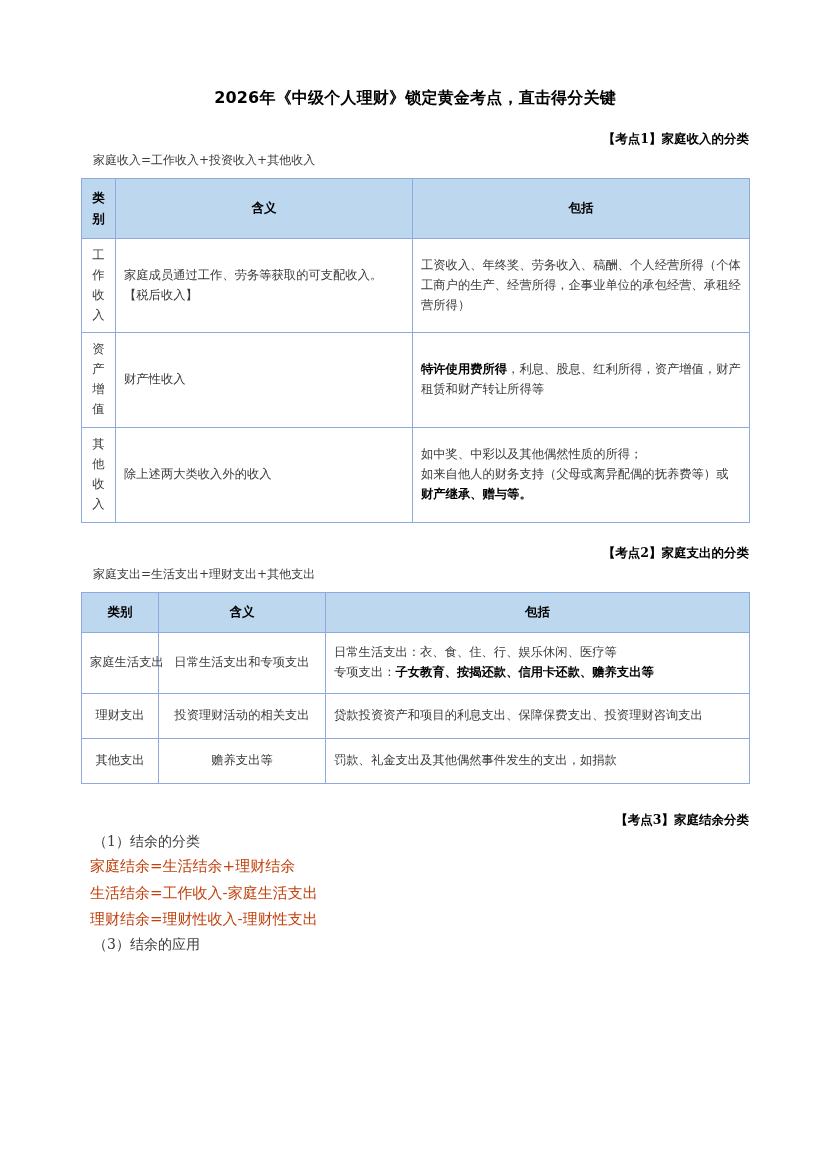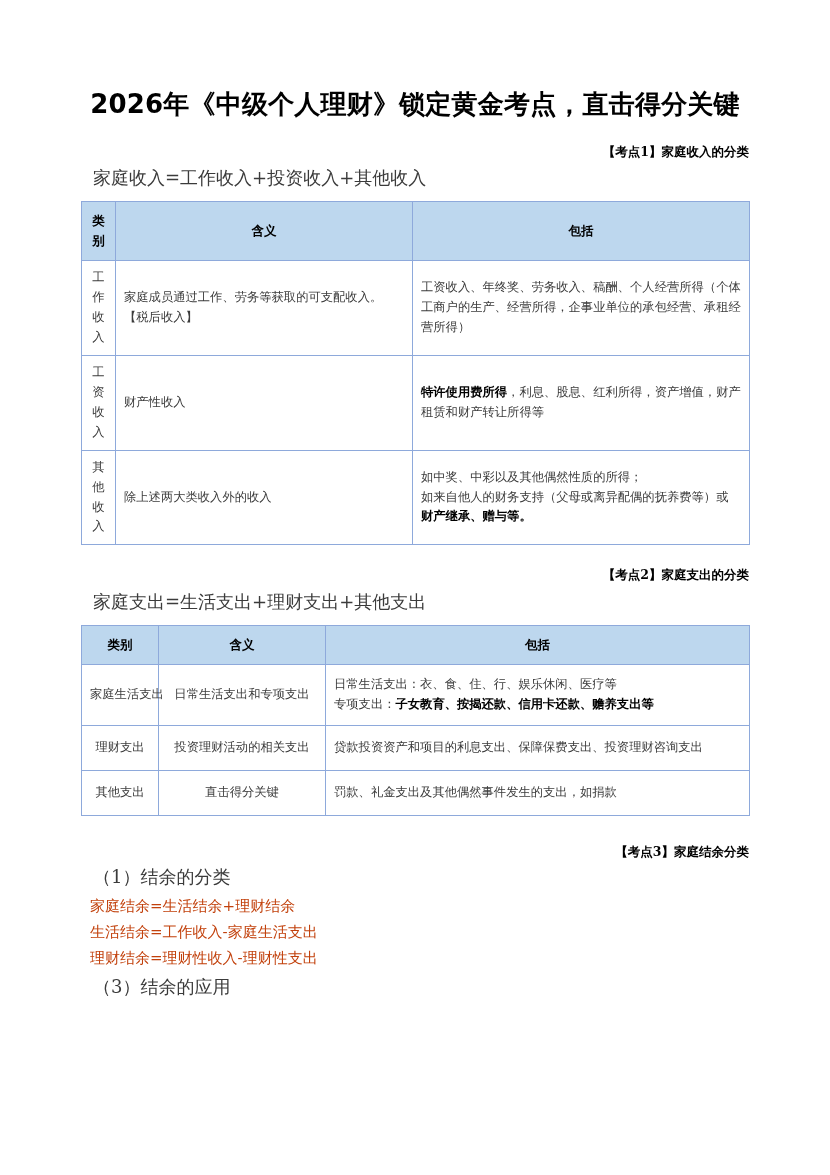--- a/index.html
+++ b/index.html
@@ -26,41 +26,41 @@
     position: absolute;
     left: 81px;
     top: 0;
     width: 668px;
   }
 
   
   .doc-title {
     font-family: "DejaVu Sans", "Liberation Sans", sans-serif;
     font-weight: bold;
-    font-size: 26px;
+    font-size: 16px;
     letter-spacing: 0.2px;
     text-align: center;
     margin-top: 88px;
     color: #000;
     line-height: 1.3;
   }
 
   
   .kp-heading {
     font-family: "DejaVu Serif", "Liberation Serif", serif;
     font-weight: bold;
     font-size: 12.5px;
     color: #000;
     margin-top: 20px;
     line-height: 1.55;
     padding-left: 2px;
     text-align: right;
   }
   .kp-formula {
-    font-size: 18px;
+    font-size: 12px;
     color: #3b3b3b;
     line-height: 1.6;
     padding-left: 12px;
     margin-top: 3px;
     font-weight: normal;
   }
 
   
   table.kt {
     border-collapse: collapse;
@@ -106,21 +106,21 @@
   table.t2 col.c2 { width: 167px; }
   table.t2 col.c3 { width: 424px; }
   table.t2 tbody tr.r1 td { height: 46px; }
   table.t2 tbody tr.r2 td { height: 30px; }
   table.t2 tbody tr.r3 td { height: 30px; }
   table.t2 td { white-space: nowrap; }
 
   
   .kp3-block { margin-top: 26px; }
   .kp3-sub {
-    font-size: 18px;
+    font-size: 14px;
     color: #3b3b3b;
     line-height: 1.75;
     padding-left: 12px;
   }
   .kp3-bold {
     font-size: 15px;
     color: #c2410c;
     font-weight: normal;
     line-height: 1.75;
     padding-left: 9px;
@@ -150,21 +150,21 @@
           <th>包括</th>
         </tr>
       </thead>
       <tbody>
         <tr class="r1">
           <td class="ctr cell-cat">工作收入</td>
           <td class="lft">家庭成员通过工作、劳务等获取的可支配收入。【税后收入】</td>
           <td class="lft">工资收入、年终奖、劳务收入、稿酬、个人经营所得（个体工商户的生产、经营所得，企事业单位的承包经营、承租经营所得）</td>
         </tr>
         <tr class="r2">
-          <td class="ctr cell-cat">工资收入</td>
+          <td class="ctr cell-cat">资产增值</td>
           <td class="lft">财产性收入</td>
           <td class="lft"><span class="b">特许使用费所得</span><span>，利息、股息、红利所得，资产增值，财产租赁和财产转让所得等</span></td>
         </tr>
         <tr class="r3">
           <td class="ctr cell-cat">其他收入</td>
           <td class="lft">除上述两大类收入外的收入</td>
           <td class="lft">
             <div>如中奖、中彩以及其他偶然性质的所得；</div>
             <div>如来自他人的财务支持（父母或离异配偶的抚养费等）或</div>
             <div class="b">财产继承、赠与等。</div>
@@ -198,21 +198,21 @@
             <div><span>专项支出：</span><span class="b">子女教育、按揭还款、信用卡还款、赡养支出等</span></div>
           </td>
         </tr>
         <tr class="r2">
           <td class="ctr">理财支出</td>
           <td class="ctr">投资理财活动的相关支出</td>
           <td class="lft">贷款投资资产和项目的利息支出、保障保费支出、投资理财咨询支出</td>
         </tr>
         <tr class="r3">
           <td class="ctr">其他支出</td>
-          <td class="ctr">直击得分关键</td>
+          <td class="ctr">赡养支出等</td>
           <td class="lft">罚款、礼金支出及其他偶然事件发生的支出，如捐款</td>
         </tr>
       </tbody>
     </table>
 
     <div class="kp3-block">
       <div class="kp-heading" style="margin-top:0">【考点3】家庭结余分类</div>
       <div class="kp3-sub">（1）结余的分类</div>
       <div class="kp3-bold">家庭结余=生活结余+理财结余</div>
       <div class="kp3-bold">生活结余=工作收入-家庭生活支出</div>

